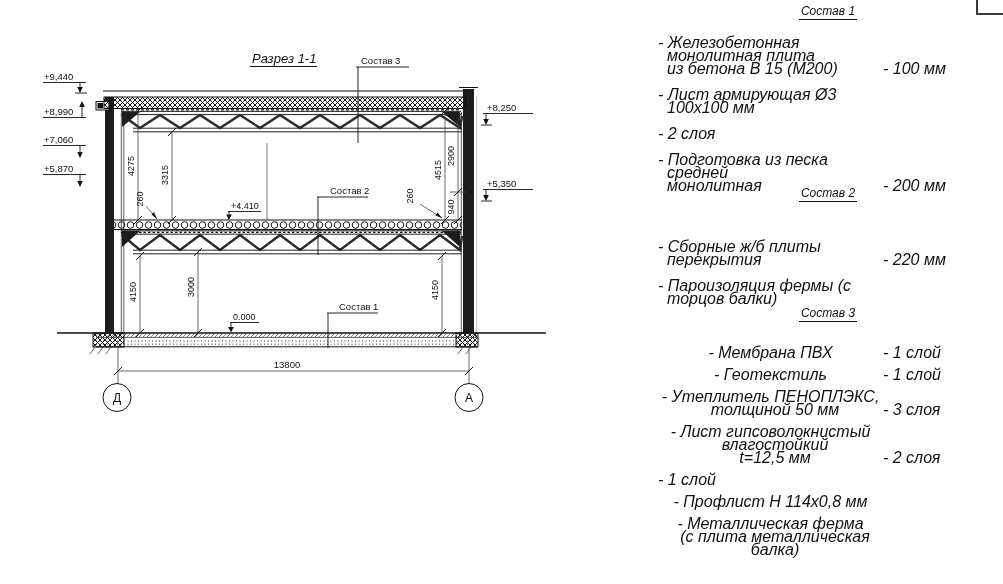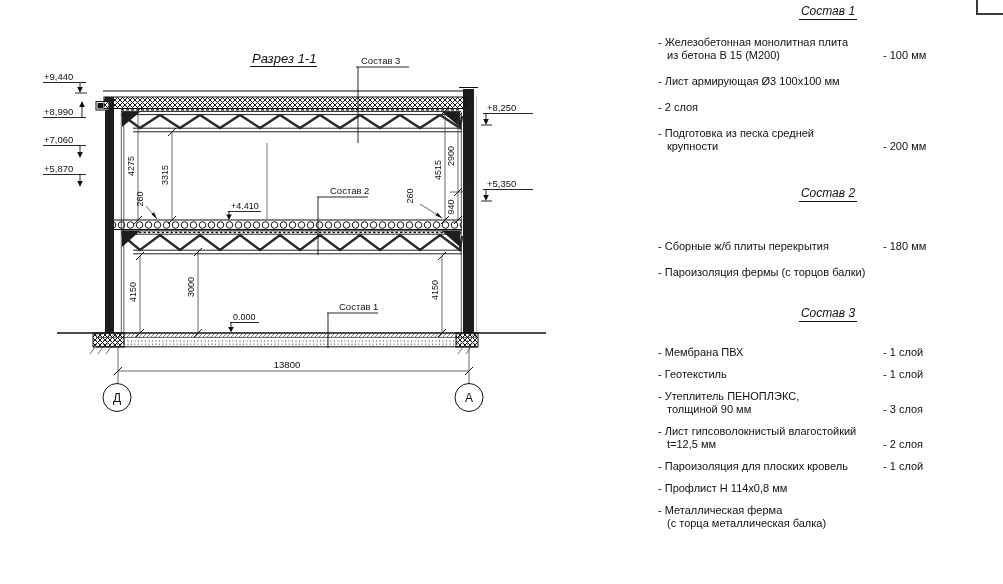--- a/index.html
+++ b/index.html
@@ -5,21 +5,21 @@
   html,body{margin:0;padding:0;background:#fff;}
   body{width:1003px;height:584px;overflow:hidden;position:relative;
        font-family:"Liberation Sans",sans-serif;color:#111;}
   #stage{position:absolute;inset:0;background:#fff;}
   svg text{fill:#111;}
   .specs{position:absolute;left:658px;top:0;width:345px;}
   .spec-section{position:absolute;left:0;width:340px;}
   .spec-title{text-align:center;font-style:italic;font-size:12px;}
   .spec-title span{border-bottom:1px solid #111;padding:0 2px 1px 2px;}
   .spec-items{margin-top:0;}
-  .spec-row{display:flex;align-items:flex-end;font-size:11px;line-height:13px;}
+  .spec-row{display:flex;align-items:flex-end;font-size:16px;line-height:13px;font-style:italic;}
   .spec-label{width:216px;white-space:pre-line;padding-left:9px;text-indent:-9px;}
   .spec-value{white-space:nowrap;}
   .m13 .spec-row{margin-bottom:13px;}
   .m9 .spec-row{margin-bottom:9px;}
   #frame-corner{position:absolute;left:976px;top:0;width:26px;height:13px;
     border-left:2px solid #3a3a3a;border-bottom:2px solid #3a3a3a;}
 </style>
 </head>
 <body>
 
@@ -228,72 +228,71 @@
         </div>
         <div class="spec-row">
           <div class="spec-label">- Лист армирующая Ø3 100х100 мм</div>
           <div class="spec-value"></div>
         </div>
         <div class="spec-row">
           <div class="spec-value">- 2 слоя</div>
         </div>
         <div class="spec-row">
           <div class="spec-label">- Подготовка из песка средней
-крупности</div>
+монолитная</div>
           <div class="spec-value">- 200 мм</div>
         </div>
       </div>
     </div>
 
     <div class="spec-section m13" style="top:186px;">
       <div class="spec-title"><span>Состав 2</span></div>
       <div class="spec-items" style="margin-top:40px;">
         <div class="spec-row">
           <div class="spec-label">- Сборные ж/б плиты перекрытия</div>
-          <div class="spec-value">- 180 мм</div>
+          <div class="spec-value">- 220 мм</div>
         </div>
         <div class="spec-row">
           <div class="spec-label">- Пароизоляция фермы (с торцов балки)</div>
           <div class="spec-value"></div>
         </div>
       </div>
     </div>
 
     <div class="spec-section m9" style="top:306px;">
       <div class="spec-title"><span>Состав 3</span></div>
-      <div class="spec-items" style="margin-top:26px;">
+      <div class="spec-items" style="margin-top:26px;text-align:center;">
         <div class="spec-row">
           <div class="spec-label">- Мембрана ПВХ</div>
           <div class="spec-value">- 1 слой</div>
         </div>
         <div class="spec-row">
           <div class="spec-label">- Геотекстиль</div>
           <div class="spec-value">- 1 слой</div>
         </div>
         <div class="spec-row">
           <div class="spec-label">- Утеплитель ПЕНОПЛЭКС,
-толщиной 90 мм</div>
+толщиной 50 мм</div>
           <div class="spec-value">- 3 слоя</div>
         </div>
         <div class="spec-row">
           <div class="spec-label">- Лист гипсоволокнистый влагостойкий
 t=12,5 мм</div>
           <div class="spec-value">- 2 слоя</div>
         </div>
         <div class="spec-row">
-          <div class="spec-label">- Пароизоляция для плоских кровель</div>
           <div class="spec-value">- 1 слой</div>
         </div>
         <div class="spec-row">
           <div class="spec-label">- Профлист Н 114х0,8 мм</div>
           <div class="spec-value"></div>
         </div>
         <div class="spec-row">
           <div class="spec-label">- Металлическая ферма
-(с торца металлическая балка)</div>
+(с плита металлическая балка)</div>
           <div class="spec-value"></div>
         </div>
       </div>
     </div>
   </div>
 
   <div id="frame-corner"></div>
 </div>
 
 </body></html>

